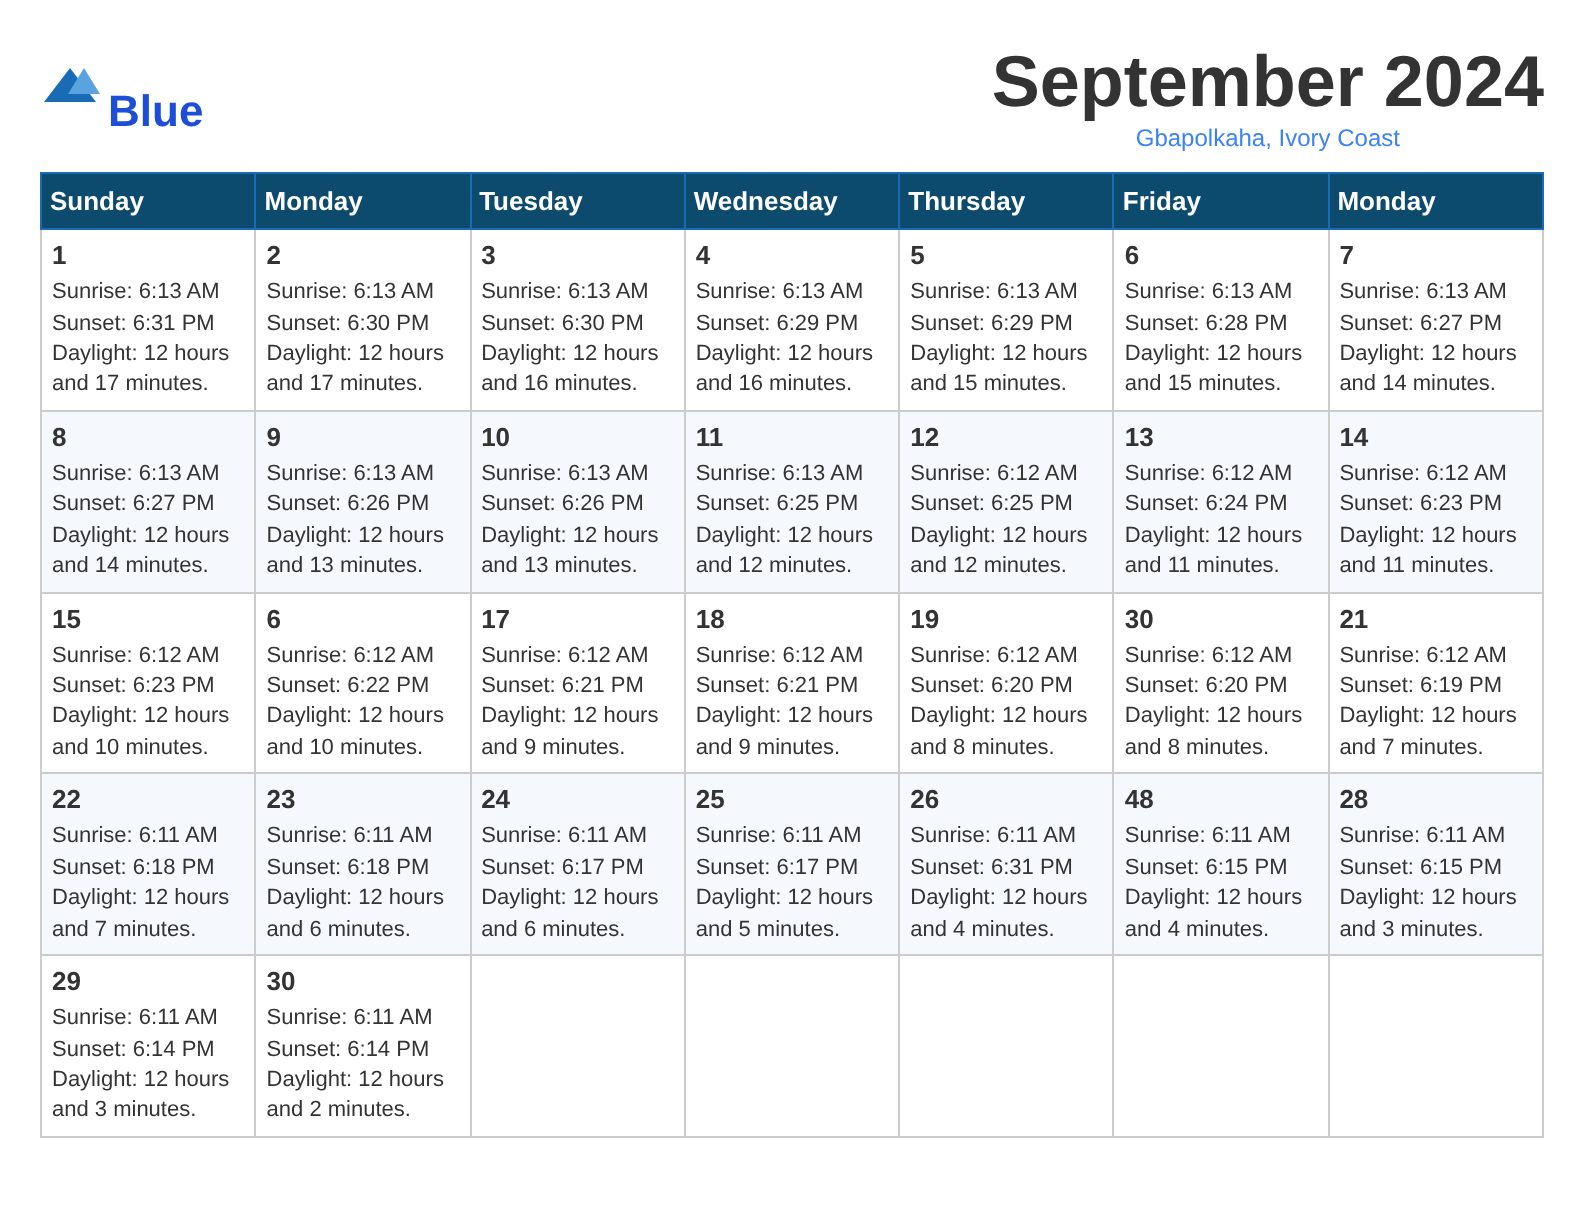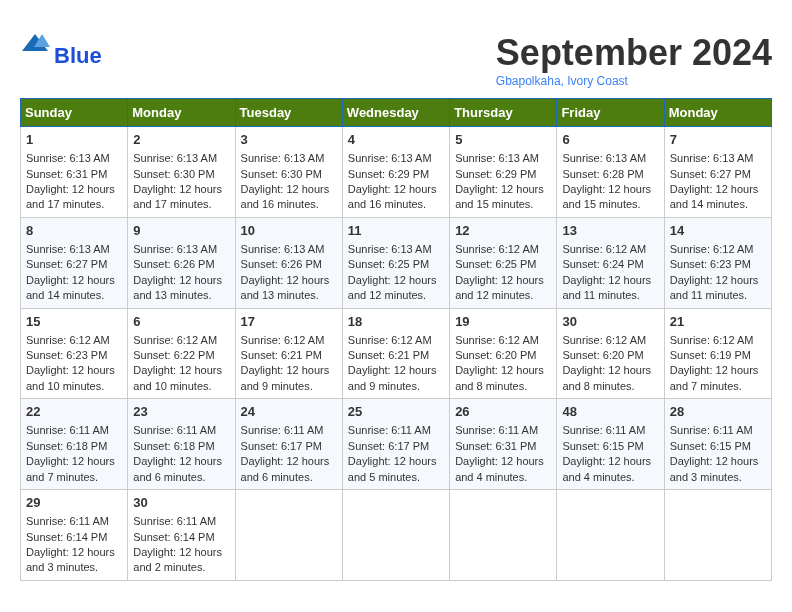--- a/index.html
+++ b/index.html
@@ -28,39 +28,38 @@
     }
     .logo-text span {
       color: #1a6bb5;
     }
     .logo-icon {
       width: 30px;
       height: 30px;
       margin-right: 4px;
     }
     .title-area {
-      text-align: left;
-      margin-top: 12px;
+      text-align: center;
     }
     .month-title {
       font-size: 36px;
       font-weight: bold;
       color: #333;
     }
     .location {
       font-size: 12px;
       color: #3b82f6;
     }
     table {
       width: 100%;
       border-collapse: collapse;
       font-size: 11px;
     }
     thead tr th {
-      background-color: #4d7c0f;
+      background-color: #0c4a6e;
       color: #fff;
       padding: 6px 4px;
       text-align: left;
       font-size: 13px;
       font-weight: bold;
       border: 1px solid #1a6bb5;
     }
     tbody tr td {
       border: 1px solid #ccc;
       vertical-align: top;

